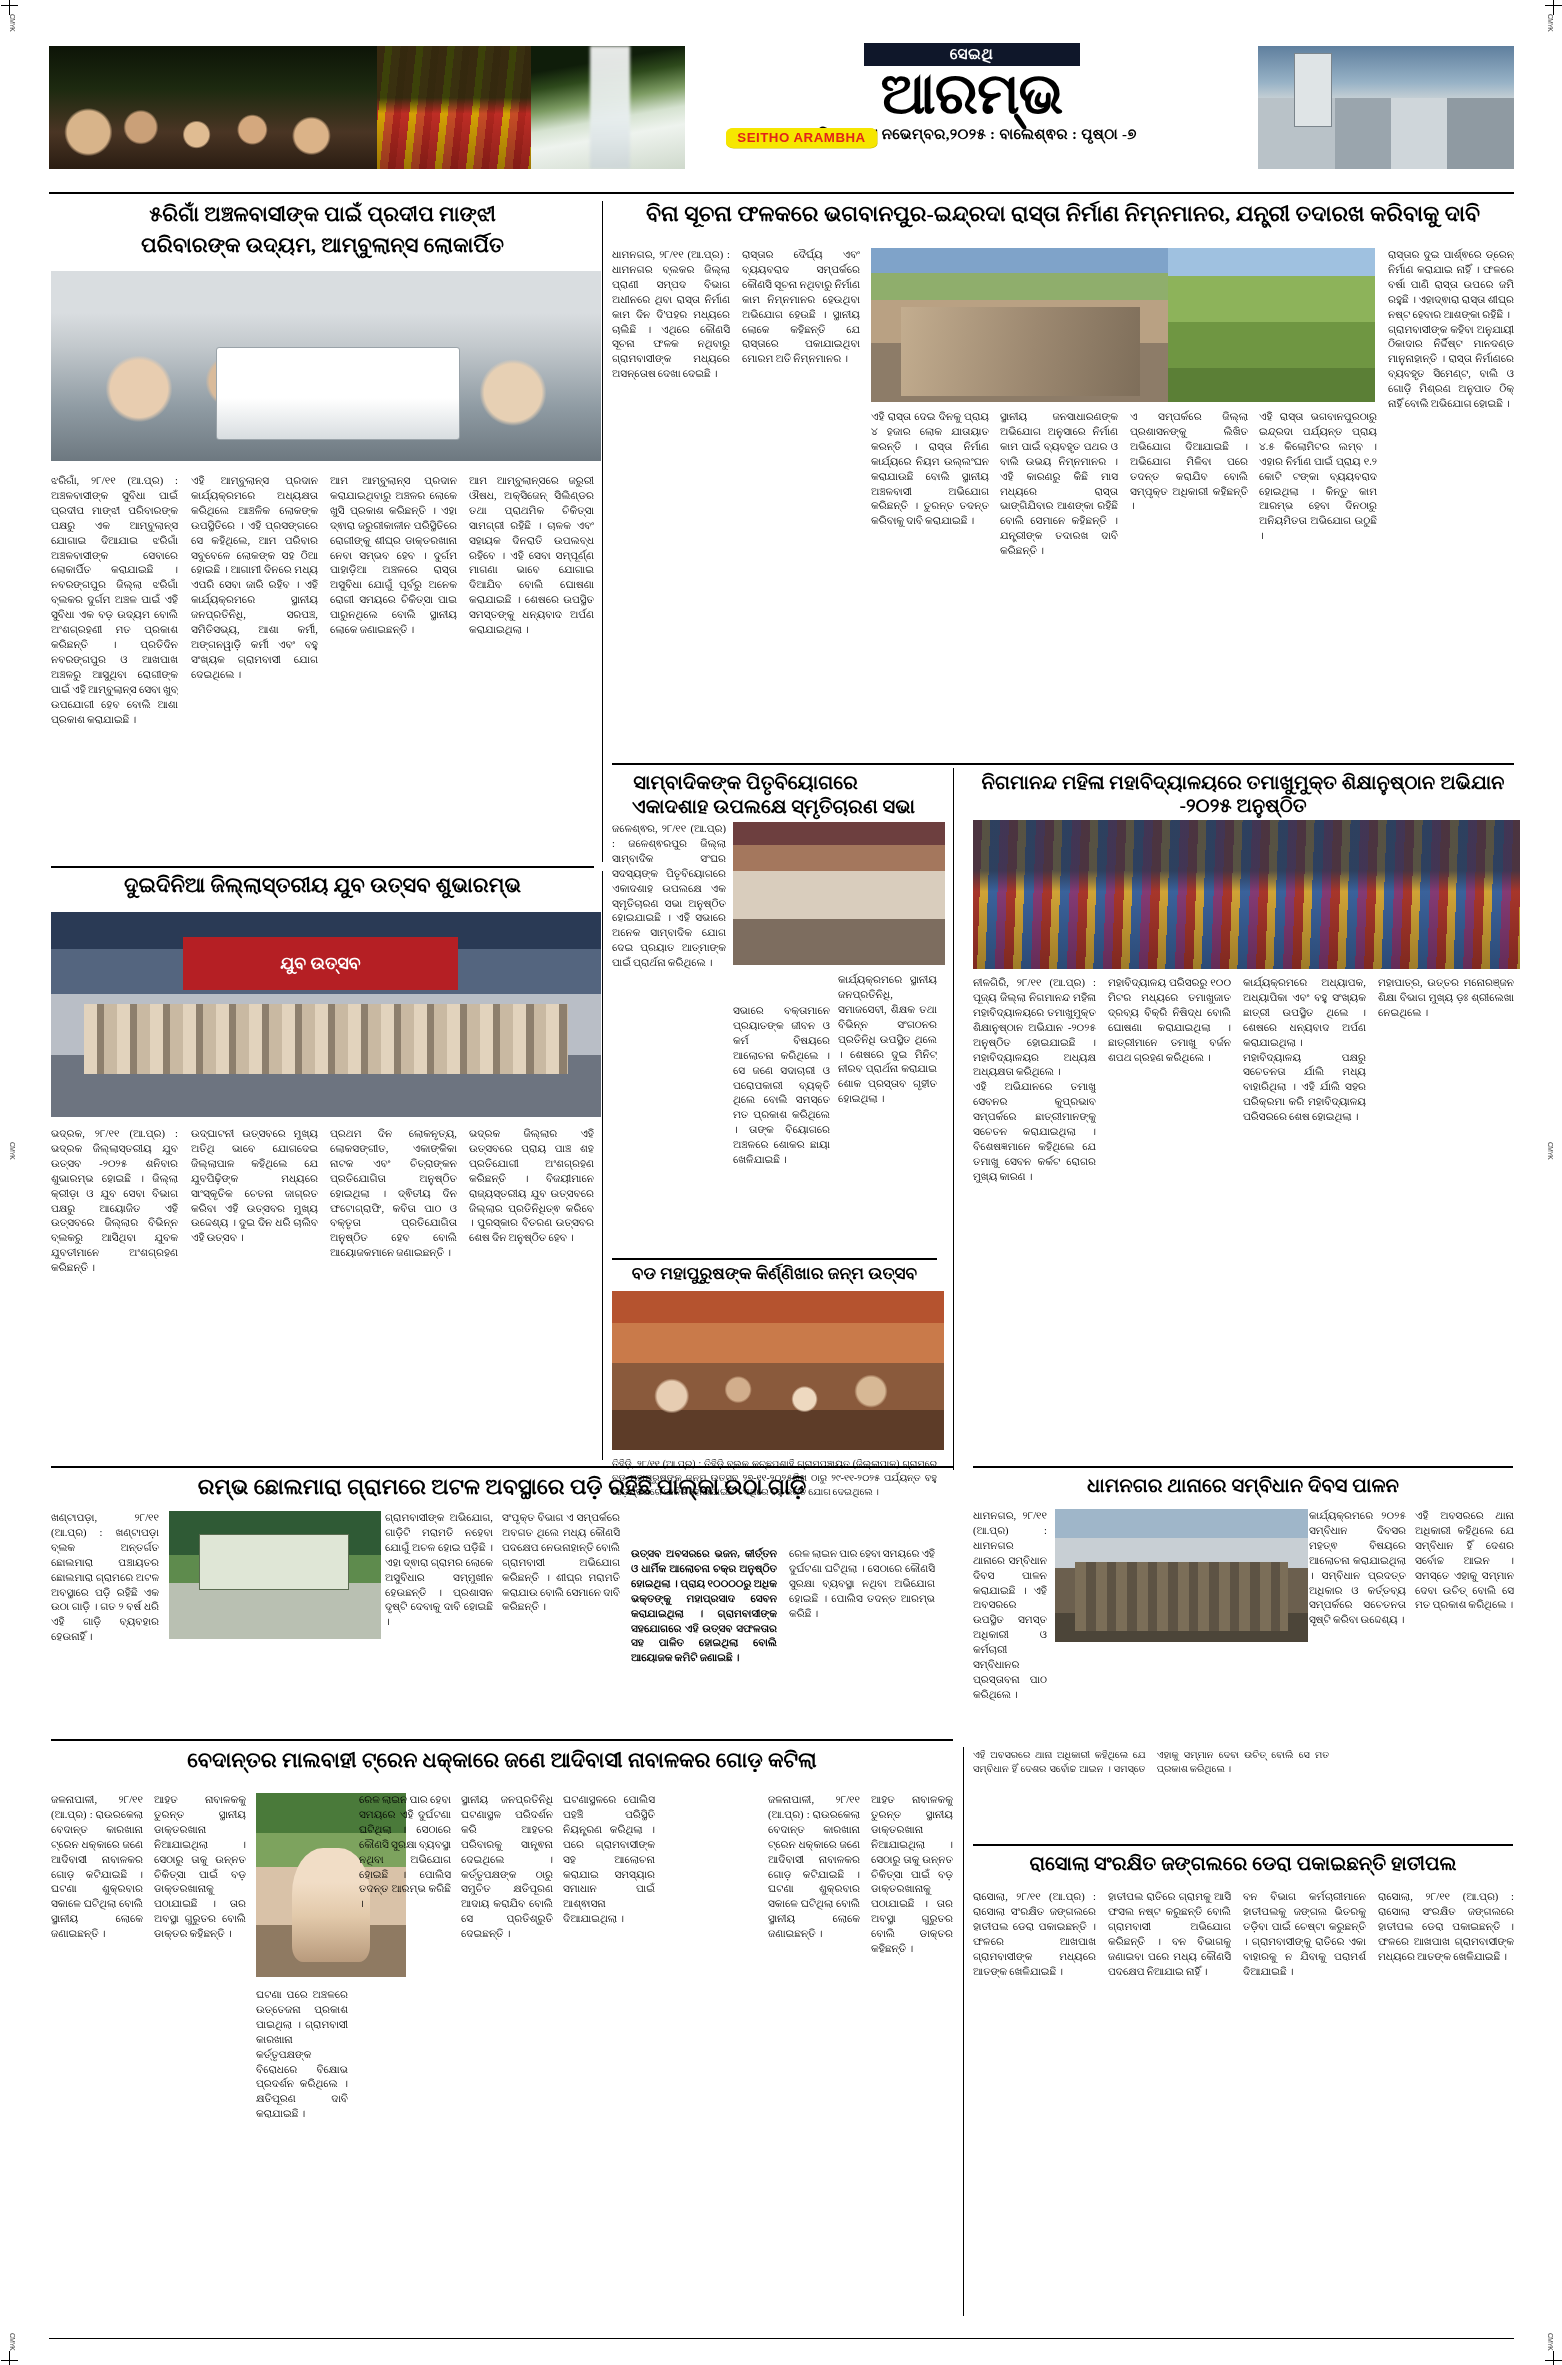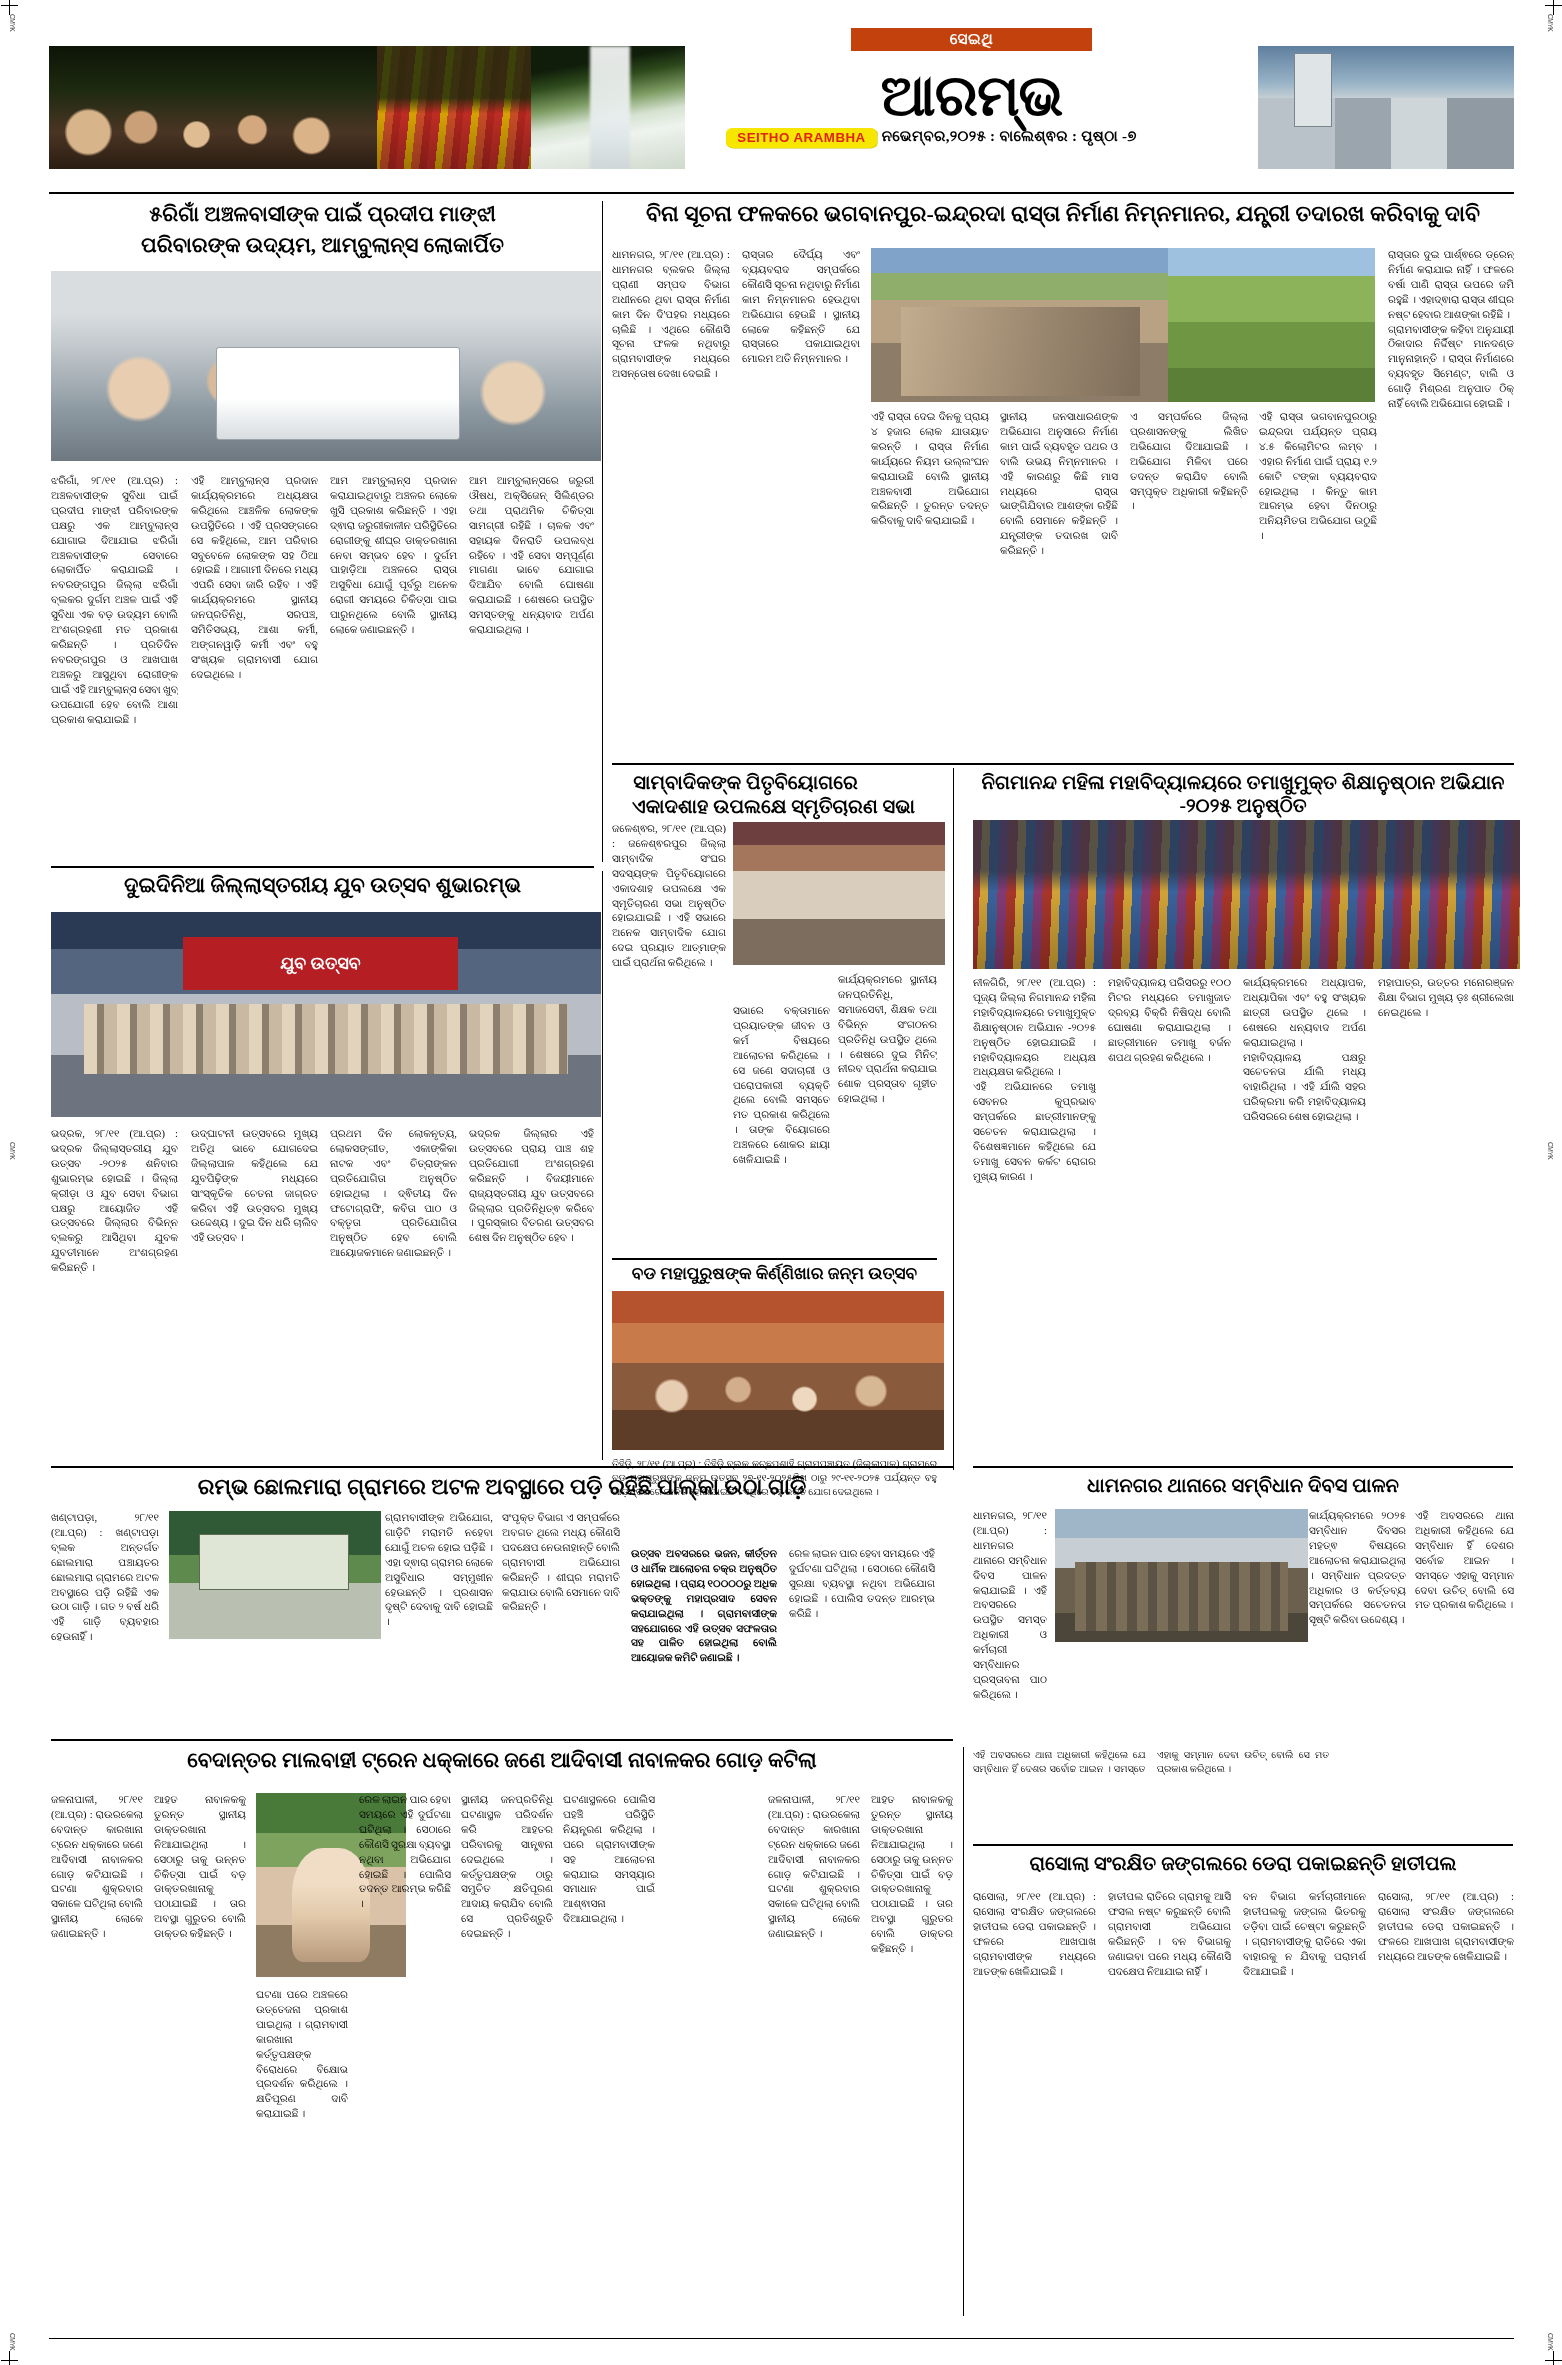--- a/index.html
+++ b/index.html
@@ -67,27 +67,27 @@
   .ph-dam::before{
     content:"";position:absolute;left:14%;top:6%;width:36px;height:58%;
     background:#dfe4e6;border:1.5px solid #7b858c;z-index:2;
   }
 
   .mast-title-wrap{
     flex:1 1 auto;display:flex;flex-direction:column;align-items:center;justify-content:flex-start;
     position:relative;z-index:3;
   }
   .mast-strip{
-    background:#c2410c;color:#fff;width:241px;height:22.5px;
+    background:#0f172a;color:#fff;width:216px;height:22.5px;
     display:flex;align-items:center;justify-content:center;
-    font-size:15.4px;font-weight:700;letter-spacing:0.5px;margin-top:0;
+    font-size:15.4px;font-weight:700;letter-spacing:0.5px;margin-top:15px;
   }
   .mast-logo{
     font-size:57px;font-weight:700;line-height:.96;letter-spacing:-1px;
-    margin-top:18px;color:#000;white-space:nowrap;
+    margin-top:1px;color:#000;white-space:nowrap;
   }
   .mast-badge{
     position:absolute;left:41px;top:100px;
     background:#f6e600;color:#e2231a;
     font-family:"Liberation Sans",sans-serif;font-weight:700;
     font-size:13.3px;letter-spacing:0.5px;padding:2px 11.3px 2.6px 11.3px;
     border-radius:7.2px/5.1px;
     box-shadow:0.5px 0.5px 0 #c9bd00;
   }
   .mast-dateline{

